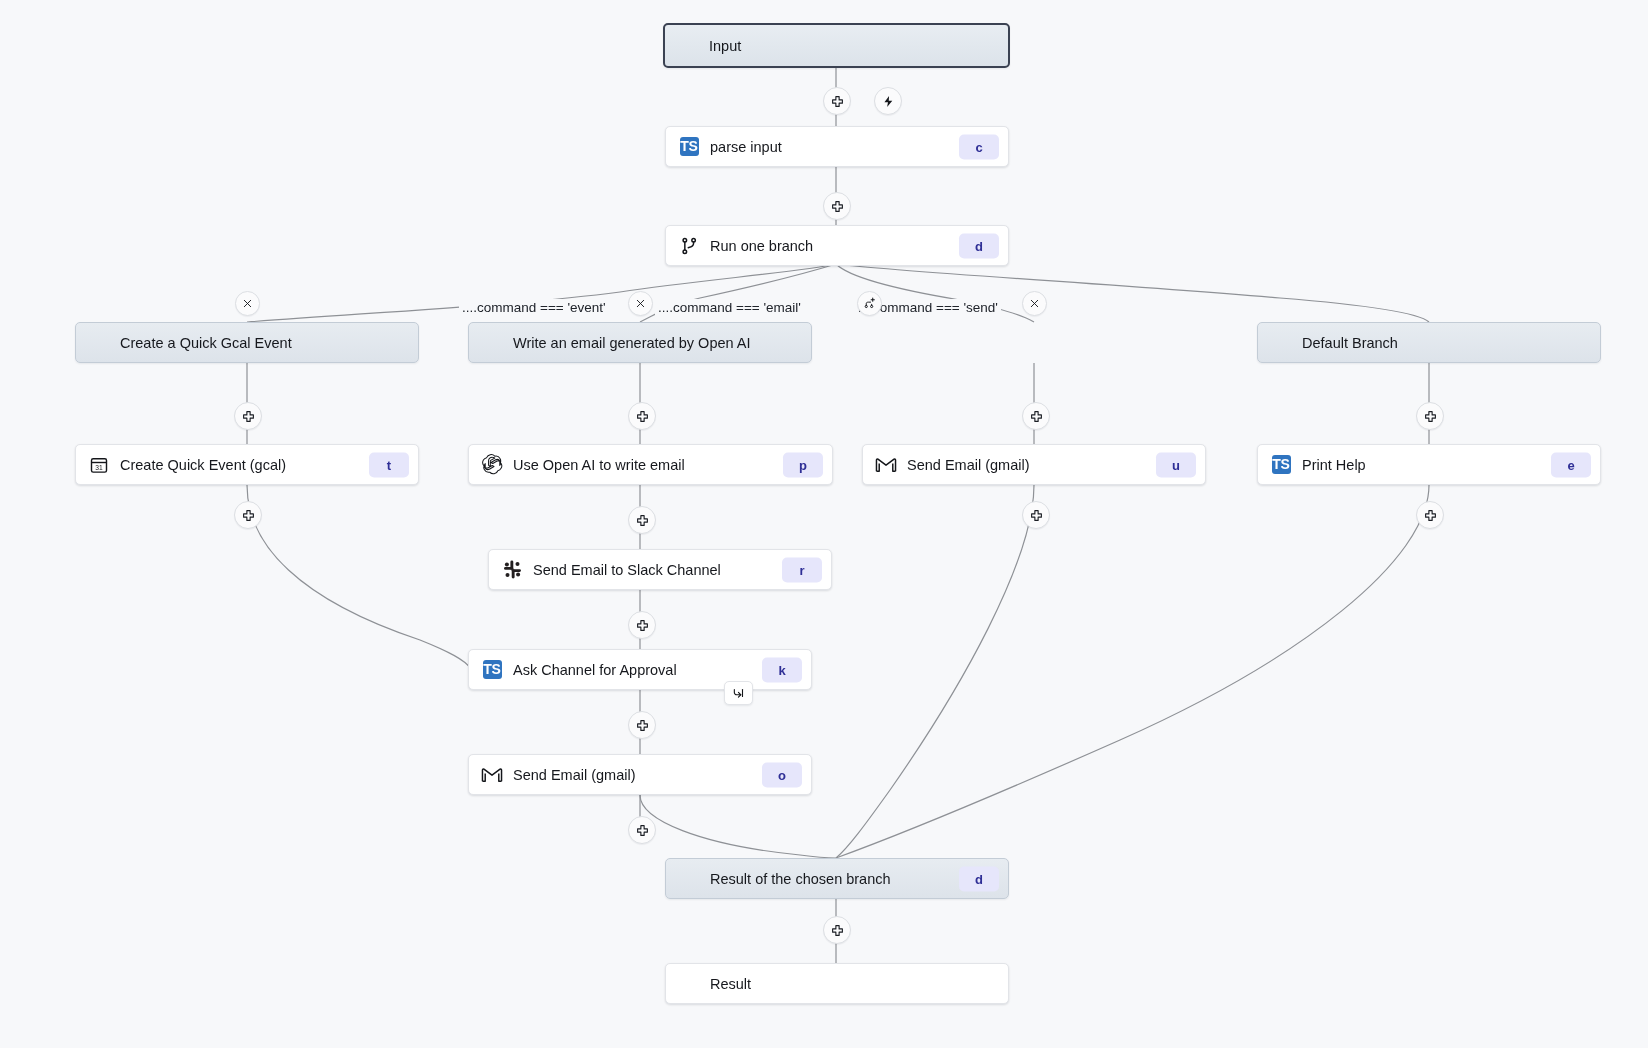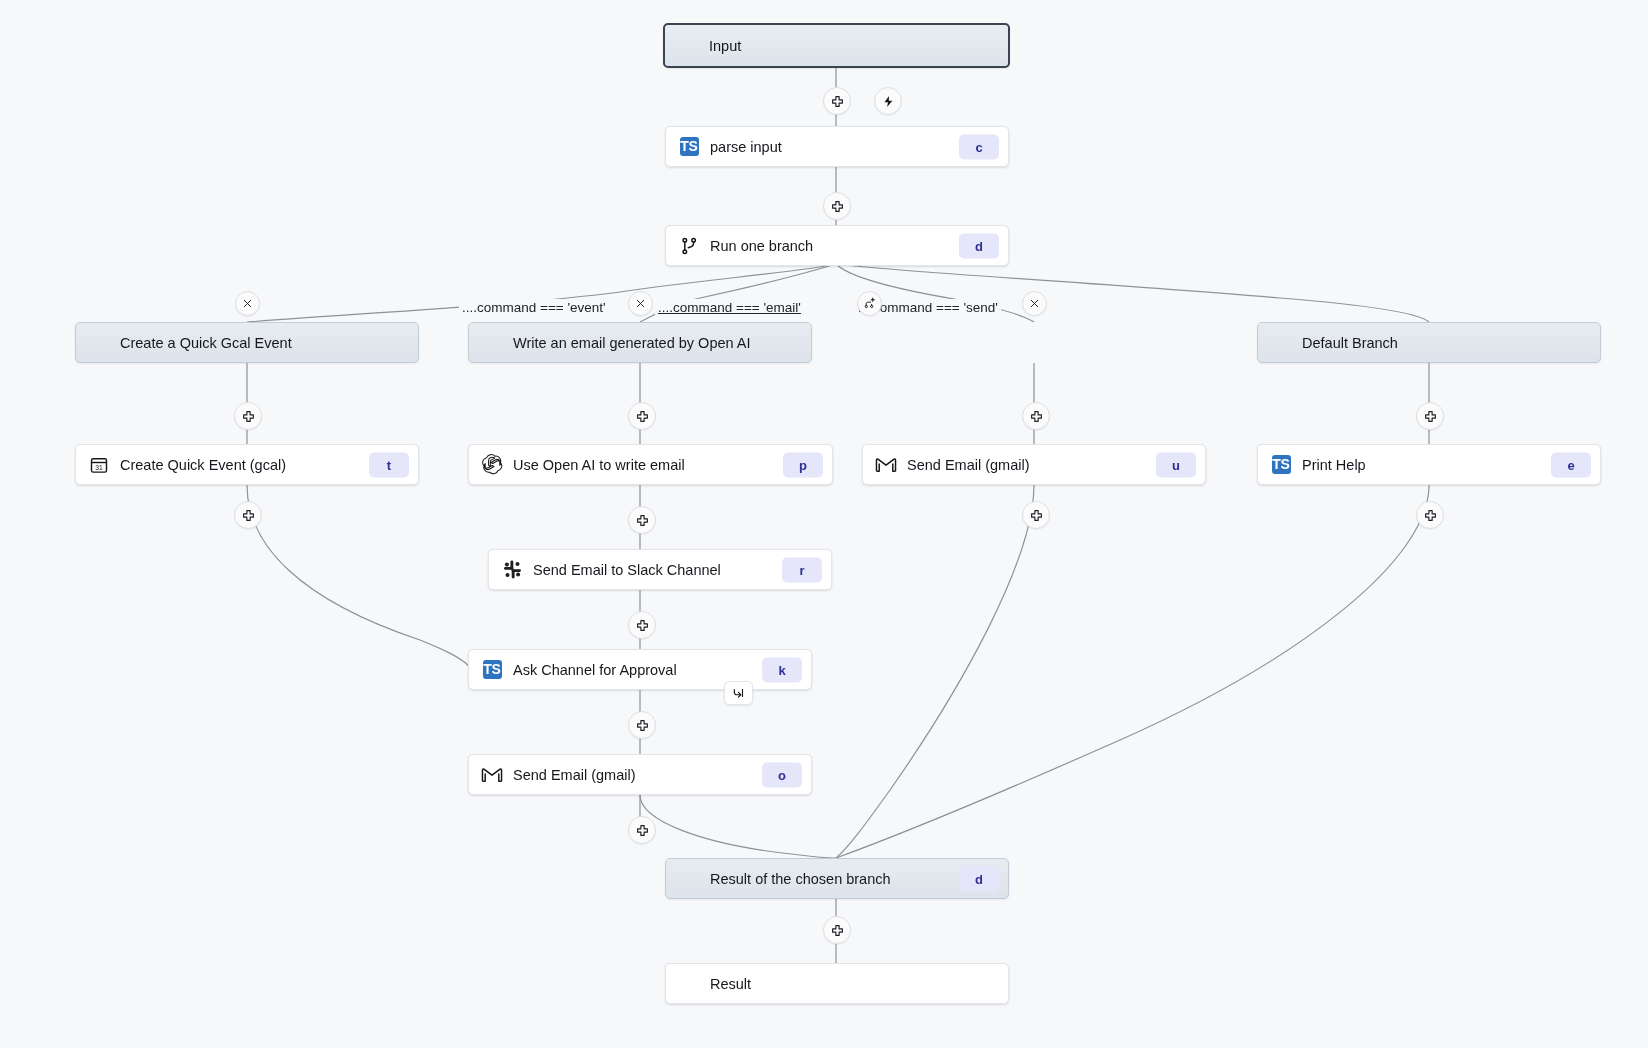--- a/index.html
+++ b/index.html
@@ -206,21 +206,21 @@
       <path d="M5 5L19 19M19 5L5 19" stroke="#14161a" stroke-width="2" stroke-linecap="round"></path>
     </svg>
   </div>
   <div class="cond" style="left:459px;top:299px;">....command === 'event'</div>
 
   <div class="cbtn sm" style="left:628px;top:291px;">
     <svg width="11" height="11" viewBox="0 0 24 24">
       <path d="M5 5L19 19M19 5L5 19" stroke="#14161a" stroke-width="2" stroke-linecap="round"></path>
     </svg>
   </div>
-  <div class="cond" style="left:655px;top:299px;text-decoration:underline;">....command === 'email'</div>
+  <div class="cond" style="left:655px;top:299px;">....command === 'email'</div>
 
   <div class="cbtn sm" style="left:857px;top:291px;">
     <svg width="13" height="13" viewBox="0 0 24 24">
       <circle cx="6" cy="17.5" r="2" fill="none" stroke="#14161a" stroke-width="1.8"></circle>
       <circle cx="16" cy="17.5" r="2" fill="none" stroke="#14161a" stroke-width="1.8"></circle>
       <path d="M6 15.5V12c0-2 2-2.5 4-2.5h4" fill="none" stroke="#14161a" stroke-width="1.8" stroke-linecap="round"></path>
       <path d="M16 15.5v-2" fill="none" stroke="#14161a" stroke-width="1.8" stroke-linecap="round"></path>
       <path d="M15 5h6M18 2v6" stroke="#14161a" stroke-width="1.9" stroke-linecap="round"></path>
     </svg>
   </div>

